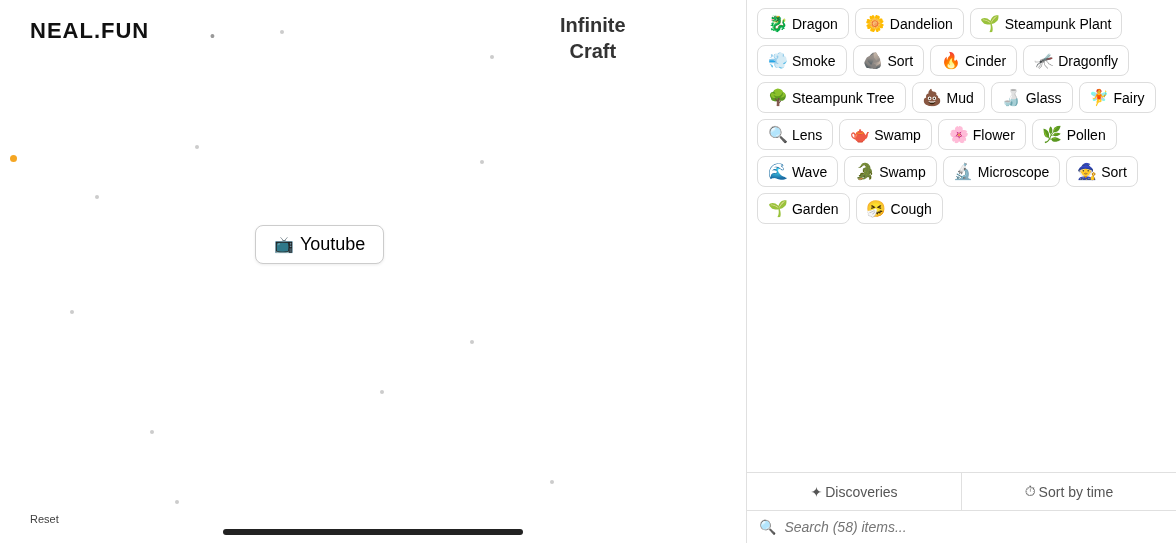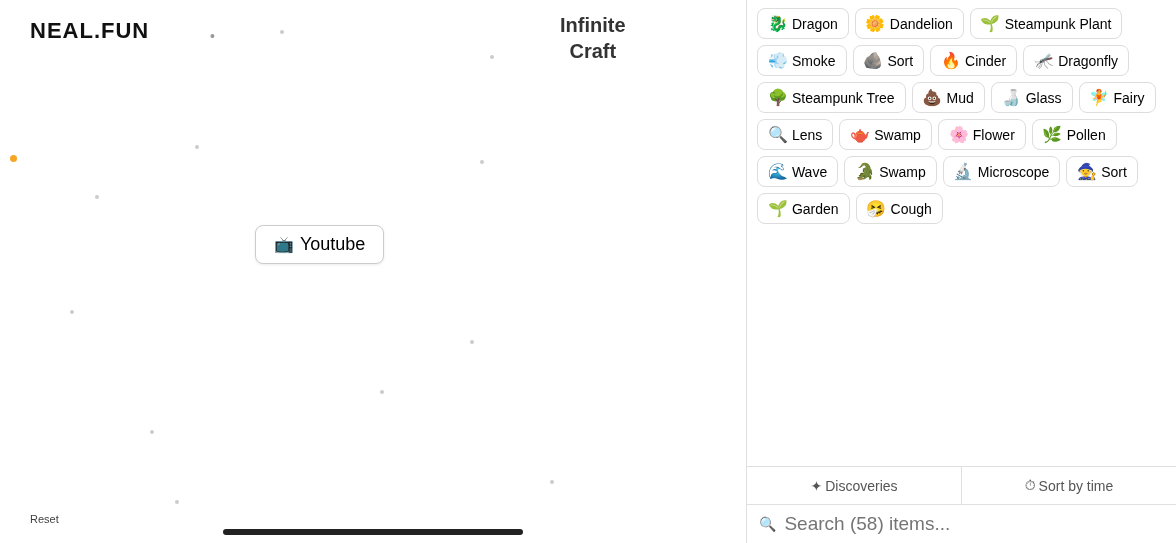--- a/index.html
+++ b/index.html
@@ -162,24 +162,25 @@
     .search-bar {
       display: flex;
       align-items: center;
       padding: 8px 12px;
       gap: 8px;
     }
 
     .search-bar input {
       border: none;
       outline: none;
-      font-size: 19px;
+      font-size: 14px;
       color: #888;
       width: 100%;
       background: transparent;
+      font-style: italic;
     }
 
     .search-icon {
       color: #888;
       font-size: 14px;
     }
 
     
     .canvas-dot {
       position: absolute;

